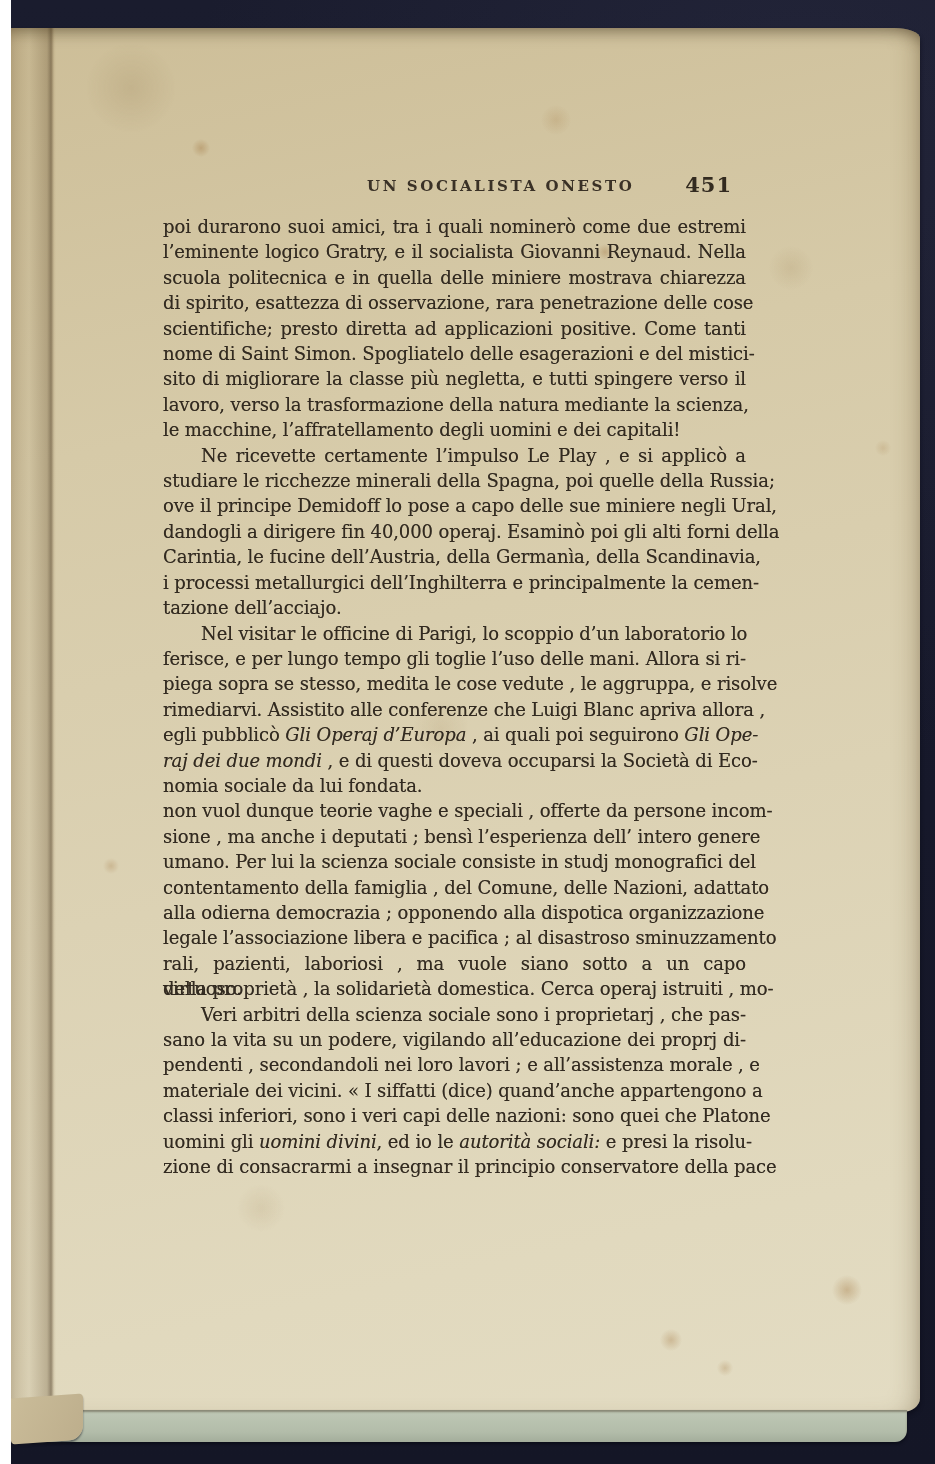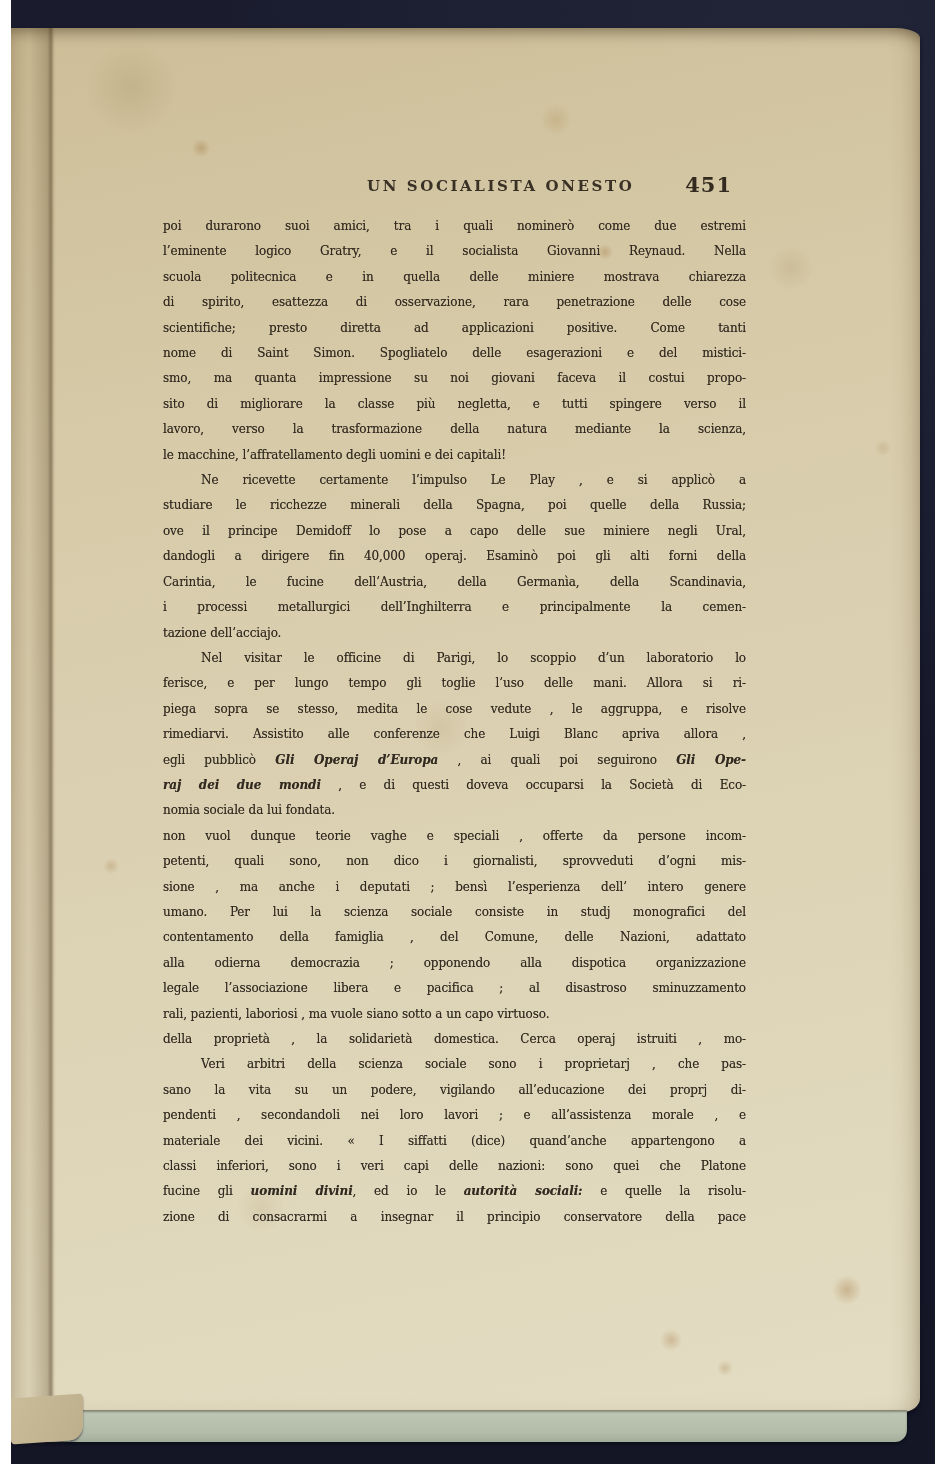--- a/index.html
+++ b/index.html
@@ -81,27 +81,27 @@
     font-size:21px;font-weight:bold;letter-spacing:1px;color:#332b20;
   }
   
   .body-text{
     position:absolute;left:152px;top:186px;width:583px;
     color:#322a20;
     text-shadow:0 0 .5px rgba(50,42,32,.55);
   }
   .line{
     height:25.42px;line-height:25.42px;
-    font-size:12px;letter-spacing:-.1px;
+    font-size:18px;letter-spacing:-.1px;
     text-align:justify;text-align-last:justify;
     white-space:nowrap;
   }
   .line.indent{text-indent:38px;}
   .line.para-end{text-align-last:left;white-space:normal;}
-  .it{font-style:italic;font-weight:bold;}
+  .it{font-style:italic;}
 </style>
 </head>
 <body>
 
 <div class="stage">
 
   <div class="page">
     <div class="gutter"></div>
     <div class="crease"></div>
     <div class="spots"></div>
@@ -111,53 +111,51 @@
       <span class="page-number">451</span>
     </div>
 
     <div class="body-text">
         <div class="line"><span>poi durarono suoi amici, tra i quali nominerò come due estremi</span></div>
         <div class="line"><span>l’eminente logico Gratry, e il socialista Giovanni Reynaud. Nella</span></div>
         <div class="line"><span>scuola politecnica e in quella delle miniere mostrava chiarezza</span></div>
         <div class="line"><span>di spirito, esattezza di osservazione, rara penetrazione delle cose</span></div>
         <div class="line"><span>scientifiche; presto diretta ad applicazioni positive. Come tanti</span></div>
         <div class="line"><span>nome di Saint Simon. Spogliatelo delle esagerazioni e del mistici-</span></div>
-        <div class="line"><span>smo, ma quanta impressione su noi giovani faceva il costui propo-</span></div>
         <div class="line"><span>sito di migliorare la classe più negletta, e tutti spingere verso il</span></div>
         <div class="line"><span>lavoro, verso la trasformazione della natura mediante la scienza,</span></div>
         <div class="line para-end"><span>le macchine, l’affratellamento degli uomini e dei capitali!</span></div>
         <div class="line indent"><span>Ne ricevette certamente l’impulso Le Play , e si applicò a</span></div>
         <div class="line"><span>studiare le ricchezze minerali della Spagna, poi quelle della Russia;</span></div>
         <div class="line"><span>ove il principe Demidoff lo pose a capo delle sue miniere negli Ural,</span></div>
         <div class="line"><span>dandogli a dirigere fin 40,000 operaj. Esaminò poi gli alti forni della</span></div>
         <div class="line"><span>Carintia, le fucine dell’Austria, della Germanìa, della Scandinavia,</span></div>
         <div class="line"><span>i processi metallurgici dell’Inghilterra e principalmente la cemen-</span></div>
         <div class="line para-end"><span>tazione dell’acciajo.</span></div>
         <div class="line indent"><span>Nel visitar le officine di Parigi, lo scoppio d’un laboratorio lo</span></div>
         <div class="line"><span>ferisce, e per lungo tempo gli toglie l’uso delle mani. Allora si ri-</span></div>
         <div class="line"><span>piega sopra se stesso, medita le cose vedute , le aggruppa, e risolve</span></div>
         <div class="line"><span>rimediarvi. Assistito alle conferenze che Luigi Blanc apriva allora ,</span></div>
         <div class="line"><span>egli pubblicò </span><span class="it">Gli Operaj d’Europa</span><span> , ai quali poi seguirono </span><span class="it">Gli Ope-</span></div>
         <div class="line"><span class="it">raj dei due mondi</span><span> , e di questi doveva occuparsi la Società di Eco-</span></div>
         <div class="line para-end"><span>nomia sociale da lui fondata.</span></div>
         <div class="line"><span>non vuol dunque teorie vaghe e speciali , offerte da persone incom-</span></div>
-        <div class="line"><span>petenti, quali sono, non dico i giornalisti, sprovveduti d’ogni mis-</span></div>
         <div class="line"><span>sione , ma anche i deputati ; bensì l’esperienza dell’ intero genere</span></div>
         <div class="line"><span>umano. Per lui la scienza sociale consiste in studj monografici del</span></div>
         <div class="line"><span>contentamento della famiglia , del Comune, delle Nazioni, adattato</span></div>
         <div class="line"><span>alla odierna democrazia ; opponendo alla dispotica organizzazione</span></div>
         <div class="line"><span>legale l’associazione libera e pacifica ; al disastroso sminuzzamento</span></div>
         <div class="line para-end"><span>rali, pazienti, laboriosi , ma vuole siano sotto a un capo virtuoso.</span></div>
         <div class="line"><span>della proprietà , la solidarietà domestica. Cerca operaj istruiti , mo-</span></div>
         <div class="line indent"><span>Veri arbitri della scienza sociale sono i proprietarj , che pas-</span></div>
         <div class="line"><span>sano la vita su un podere, vigilando all’educazione dei proprj di-</span></div>
         <div class="line"><span>pendenti , secondandoli nei loro lavori ; e all’assistenza morale , e</span></div>
         <div class="line"><span>materiale dei vicini. « I siffatti (dice) quand’anche appartengono a</span></div>
         <div class="line"><span>classi inferiori, sono i veri capi delle nazioni: sono quei che Platone</span></div>
-        <div class="line"><span>fucine gli </span><span class="it">uomini divini</span><span>, ed io le </span><span class="it">autorità sociali:</span><span> e quelle la risolu-</span></div>
+        <div class="line"><span>uomini gli </span><span class="it">uomini divini</span><span>, ed io le </span><span class="it">autorità sociali:</span><span> e presi la risolu-</span></div>
         <div class="line"><span>zione di consacrarmi a insegnar il principio conservatore della pace</span></div>
       </div>
   </div>
 
   <div class="under-page"></div>
   <div class="corner-scrap"></div>
 
 </div>
 
 </body></html>

